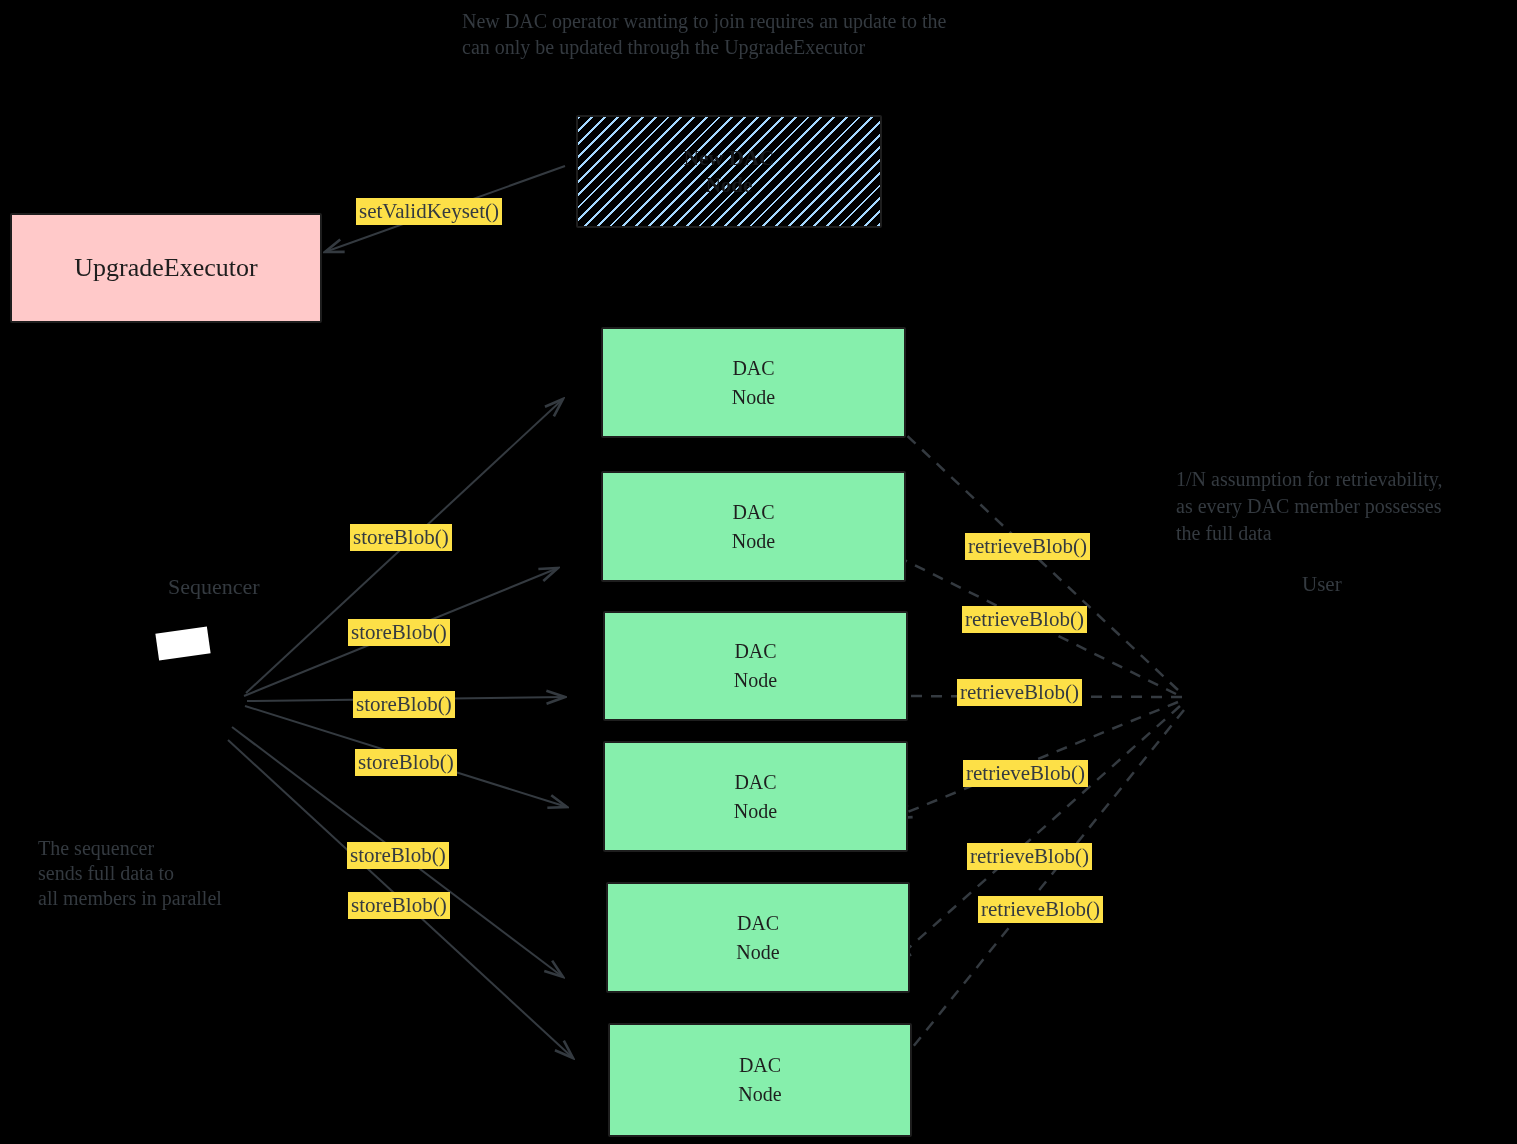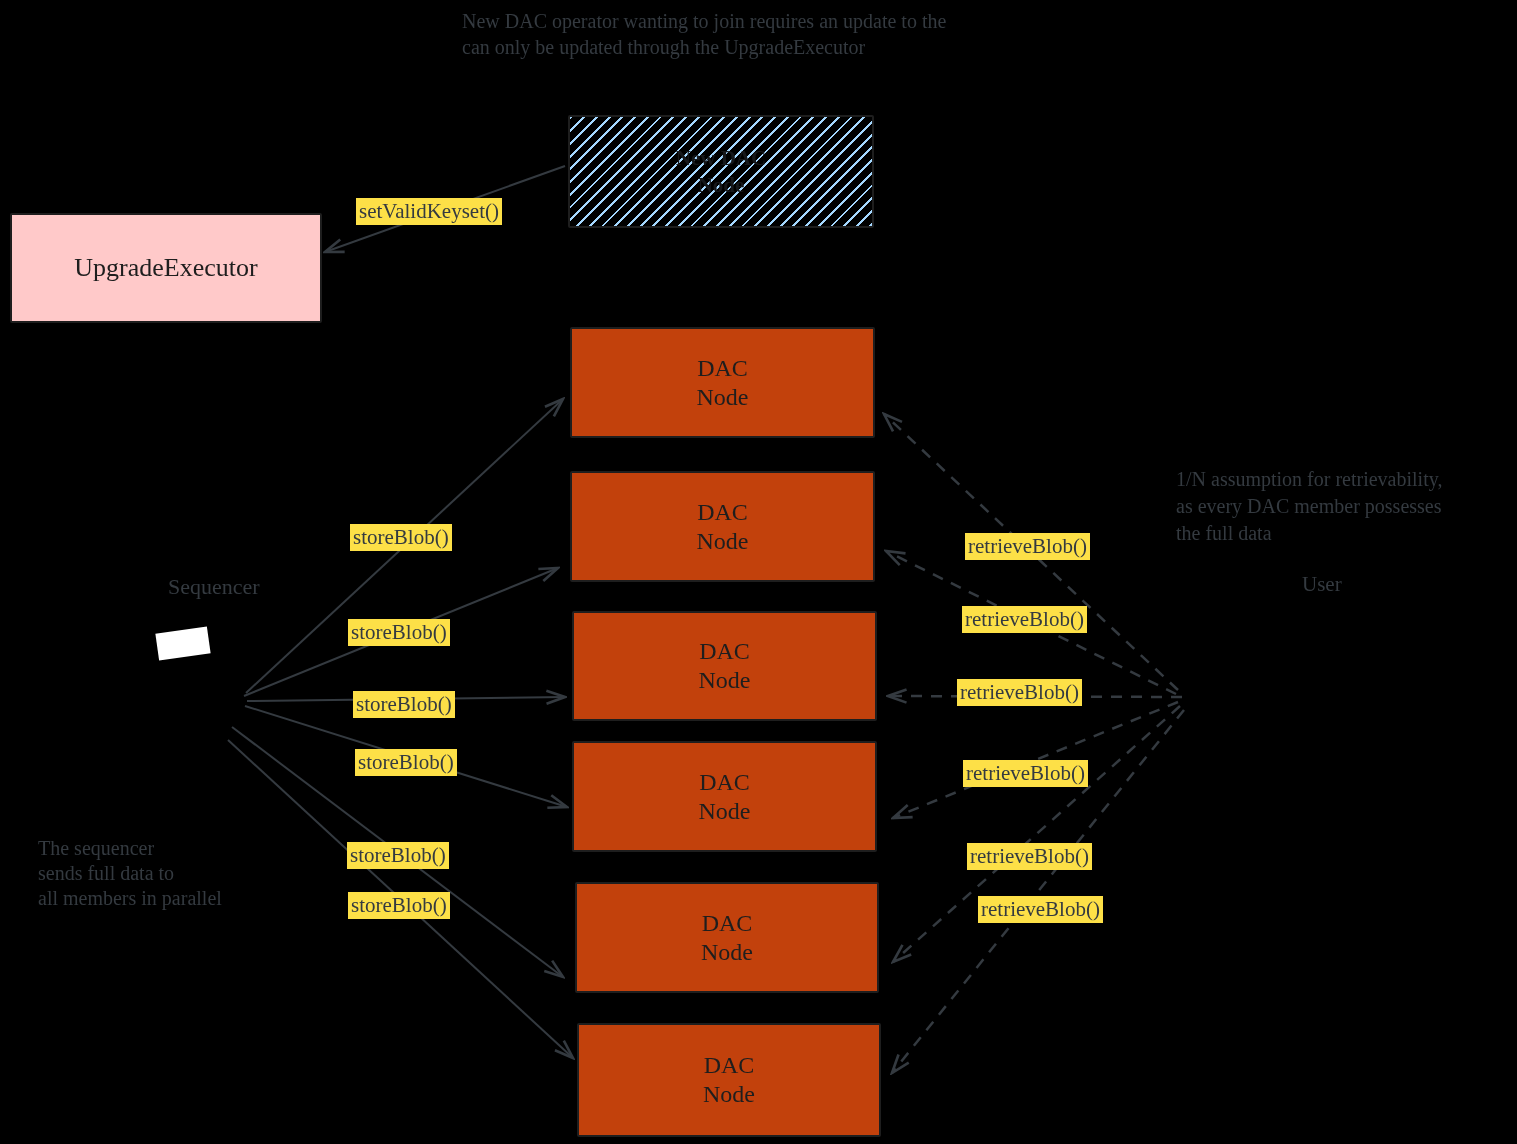--- a/index.html
+++ b/index.html
@@ -10,26 +10,26 @@
   .arrows { position:absolute; left:0; top:0; }
   .arrows line.s { stroke:#343a40; stroke-width:2; fill:none; }
   .arrows line.d { stroke:#343a40; stroke-width:2.5; stroke-dasharray:11 9; fill:none; }
 
   .box {
     position:absolute; box-sizing:border-box; border:2px solid #1e1e1e;
     display:flex; align-items:center; justify-content:center;
     text-align:center; color:#1e1e1e; border-radius:2px;
   }
   .box .t { white-space:pre-line; }
-  .dac   { background:#c2410c; font-size:24px; line-height:29px; }
+  .dac   { background:#86efac; font-size:20px; line-height:29px;margin-left:31px; }
   .exec  { background:#ffc9c9; font-size:26px; }
   .hatch {
     background: repeating-linear-gradient(135deg,
       #a5d8ff 0px, #a5d8ff 2px, transparent 2px, transparent 9px);
-    font-size:21px; line-height:27px; font-weight:bold; color:#16181b;
+    font-size:21px; line-height:27px; font-weight:bold; color:#16181b;margin-left:8px;
   }
 
   .note { position:absolute; color:#343a40; font-size:20px; line-height:26px; white-space:nowrap; }
   .note.lh25 { line-height:25px; }
   .note.lh27 { line-height:27px; }
   .lbl {
     position:absolute; color:#343a40; font-size:21px; white-space:nowrap;
     background:#fde047; padding:1px 3px;
   }
   .nametag { position:absolute; color:#343a40; font-size:22px; white-space:nowrap;margin-left:48px; }

